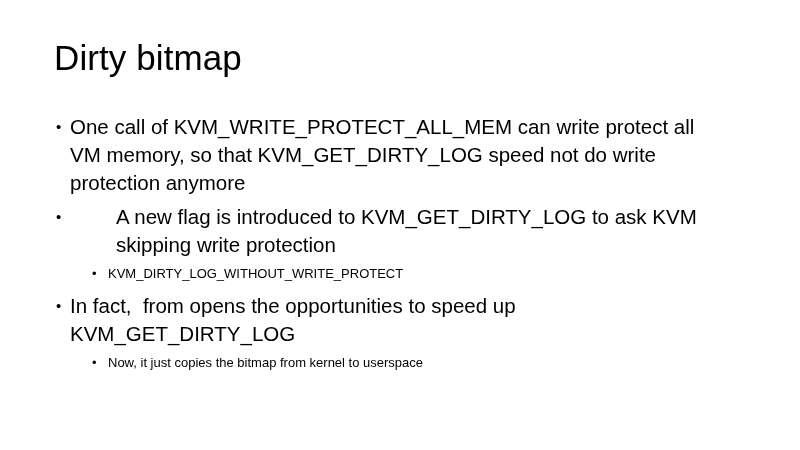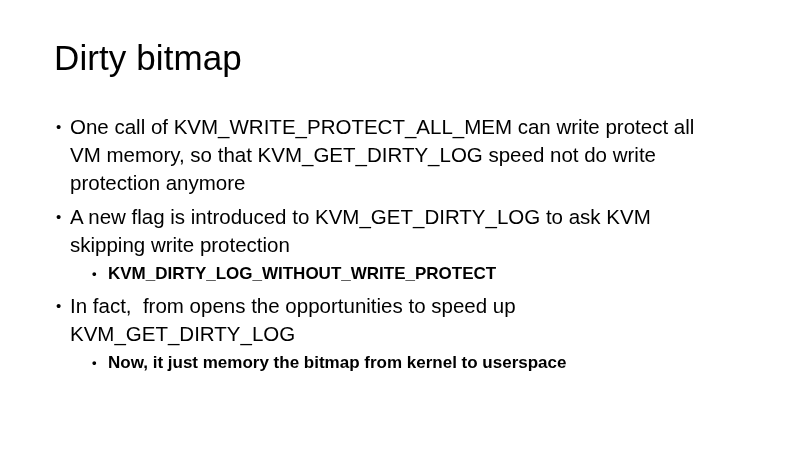--- a/index.html
+++ b/index.html
@@ -67,38 +67,37 @@
   }
   ul.level2 {
     list-style: none;
     margin: 2px 0 2px 0;
     padding: 0;
   }
   li.bullet2 {
     position: relative;
     padding-left: 18px;
     margin-left: 20px;
-    font-size: 17px;
+    font-size: 13px;
     line-height: 25px;
-    font-weight: bold;
   }
   li.bullet2 > .btext {
     display: block;
     white-space: pre-wrap;
   }
   li.bullet2::before {
     content: "\2022";
     position: absolute;
     left: 2px;
     top: 0;
     font-size: 13px;
     line-height: 25px;
   }
   .w-tight { max-width: 648px; }
-  .w-b2 { max-width: 610px; }
+  .w-b2 { max-width: 610px; margin-left: 46px; }
   .w-b3 { max-width: 520px; }
 </style>
 </head>
 <body>
 
 <div class="slide">
 
   <div class="slide-title">Dirty bitmap</div>
 
   <div class="body-area">
@@ -114,21 +113,21 @@
           <li class="bullet2">
             <span class="btext">KVM_DIRTY_LOG_WITHOUT_WRITE_PROTECT</span>
           </li>
         </ul>
       </li>
 
       <li class="bullet1">
         <span class="btext w-b3">In fact,  from opens the opportunities to speed up KVM_GET_DIRTY_LOG</span>
         <ul class="level2">
           <li class="bullet2">
-            <span class="btext">Now, it just memory the bitmap from kernel to userspace</span>
+            <span class="btext">Now, it just copies the bitmap from kernel to userspace</span>
           </li>
         </ul>
       </li>
 
     </ul>
   </div>
 
 </div>
 
 </body></html>

